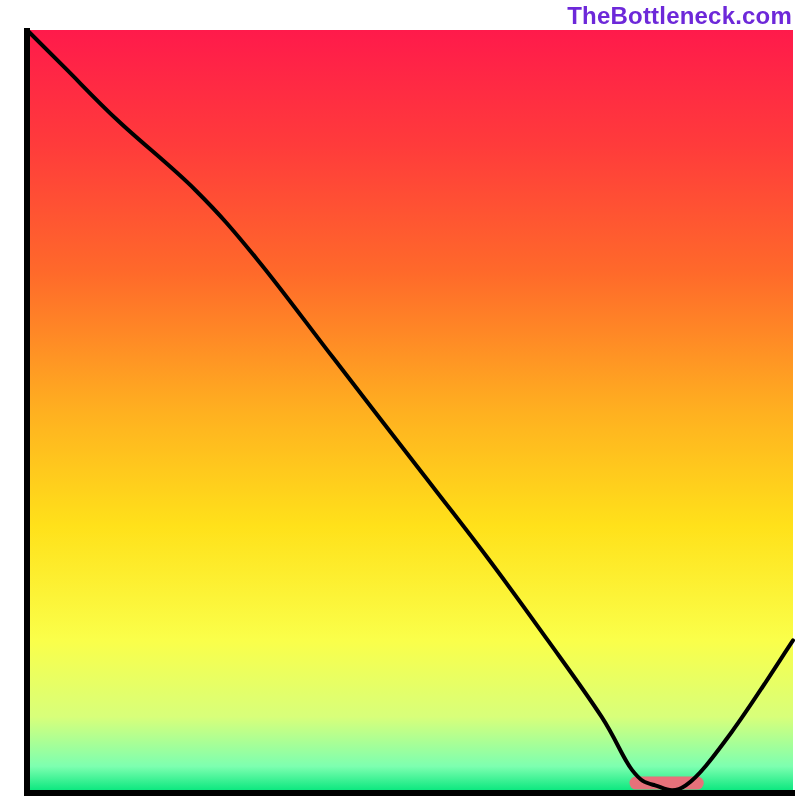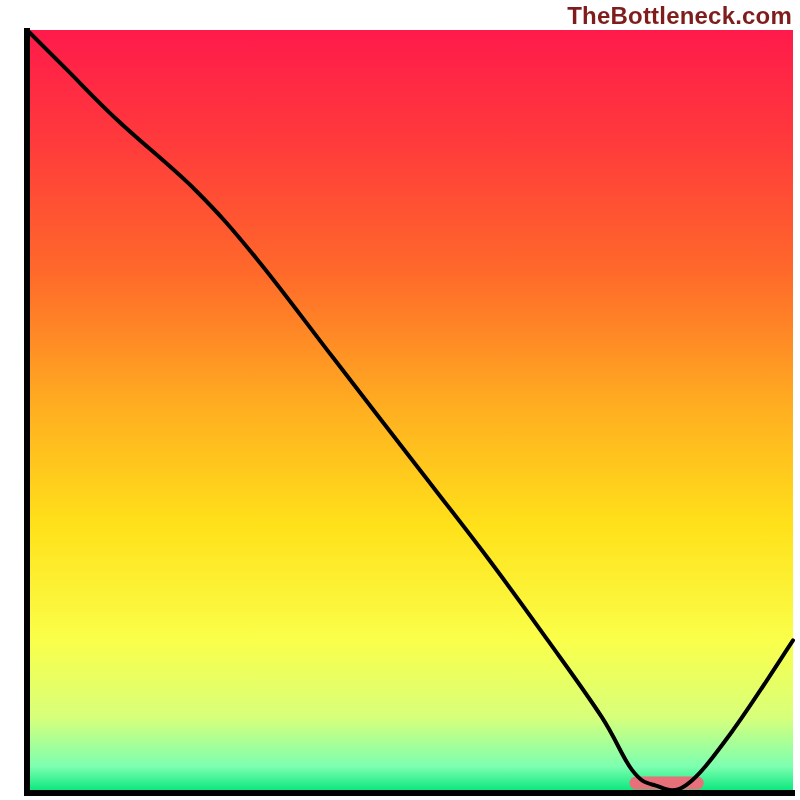--- a/index.html
+++ b/index.html
@@ -15,21 +15,21 @@
     position: relative;
     width: 800px;
     height: 800px;
   }
   .attribution {
     position: absolute;
     top: 2px;
     right: 8px;
     font-size: 24px;
     font-weight: 700;
-    color: #7f1d1d;
+    color: #6d28d9;
     letter-spacing: 0.2px;
   }
   svg {
     display: block;
   }
 </style>
 </head>
 <body>
 <div class="frame">
   <div class="attribution">TheBottleneck.com</div>

